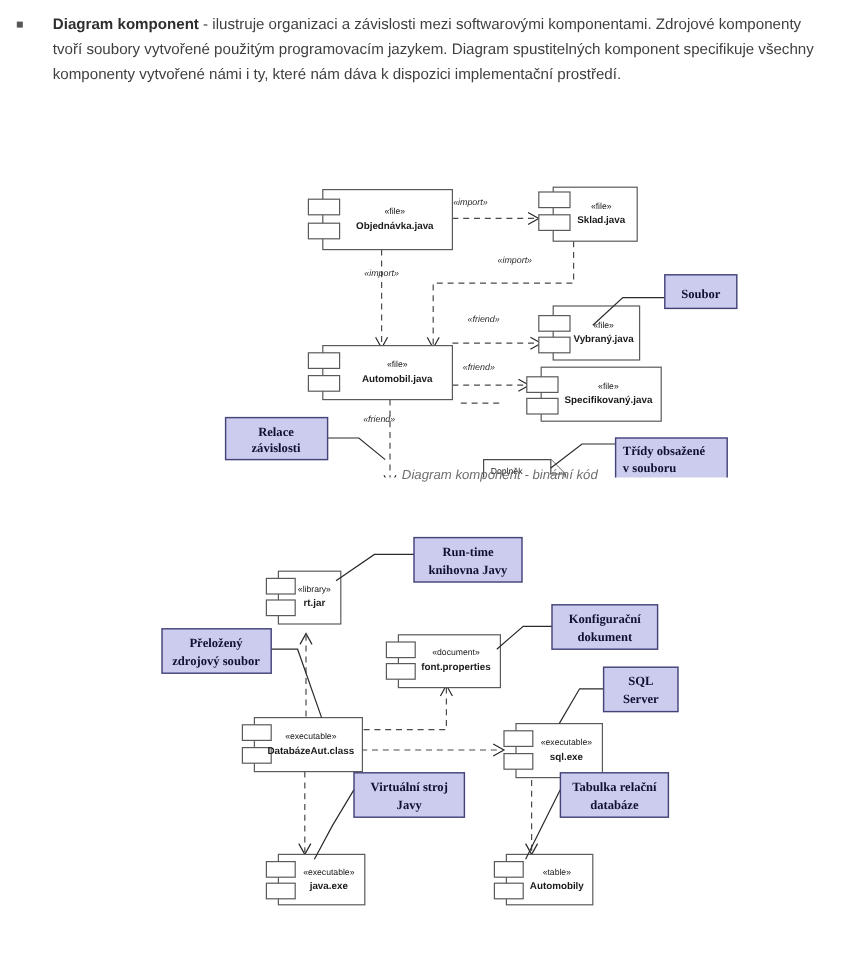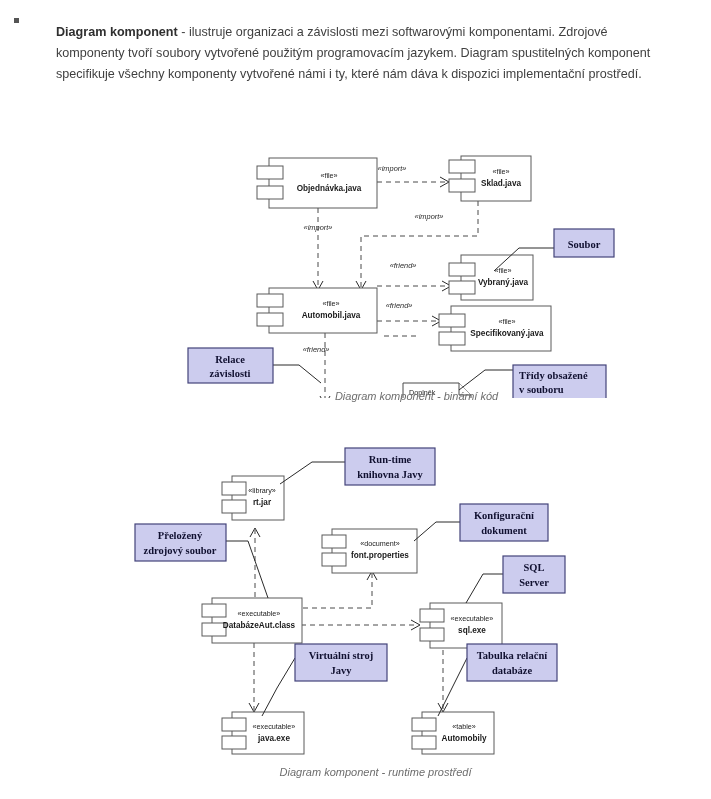--- a/index.html
+++ b/index.html
@@ -13,21 +13,21 @@
   
   .intro{
     position:absolute;left:0;top:6px;width:700px;
     padding-left:14px;box-sizing:border-box;
   }
   .bullet{
     position:absolute;left:14px;top:12px;width:5px;height:5px;
     background:#555;
   }
   .intro-text{
-    margin:16px;padding:0 12px 0 26px;
+    margin:4px;padding:0 12px 0 26px;
     font-size:12.6px;line-height:21px;color:#3f3f3f;
     text-align:left;
   }
   .intro-text b{font-weight:bold;color:#2f2f2f;}
 
   
   .figure{position:absolute;left:0;width:711px;}
   #figure-1{top:78px;height:345px;margin-left:41px;}
   #figure-2{top:440px;height:355px;}
   .fig-canvas{display:block;}
@@ -281,16 +281,15 @@
         <text class="callout-text" x="341" y="234" text-anchor="middle">Javy</text>
       </g>
 
       <path class="solidline" d="M467,218 L452,248 L438,276"></path>
       <g>
         <rect class="callout-box" x="467" y="204" width="90" height="37"></rect>
         <text class="callout-text" x="512" y="219" text-anchor="middle">Tabulka relační</text>
         <text class="callout-text" x="512" y="234" text-anchor="middle">databáze</text>
       </g>
     </svg>
-    <p class="caption">Diagram komponent - runtime prostředí</p>
   </div>
 
 </div>
 
 </body></html>

